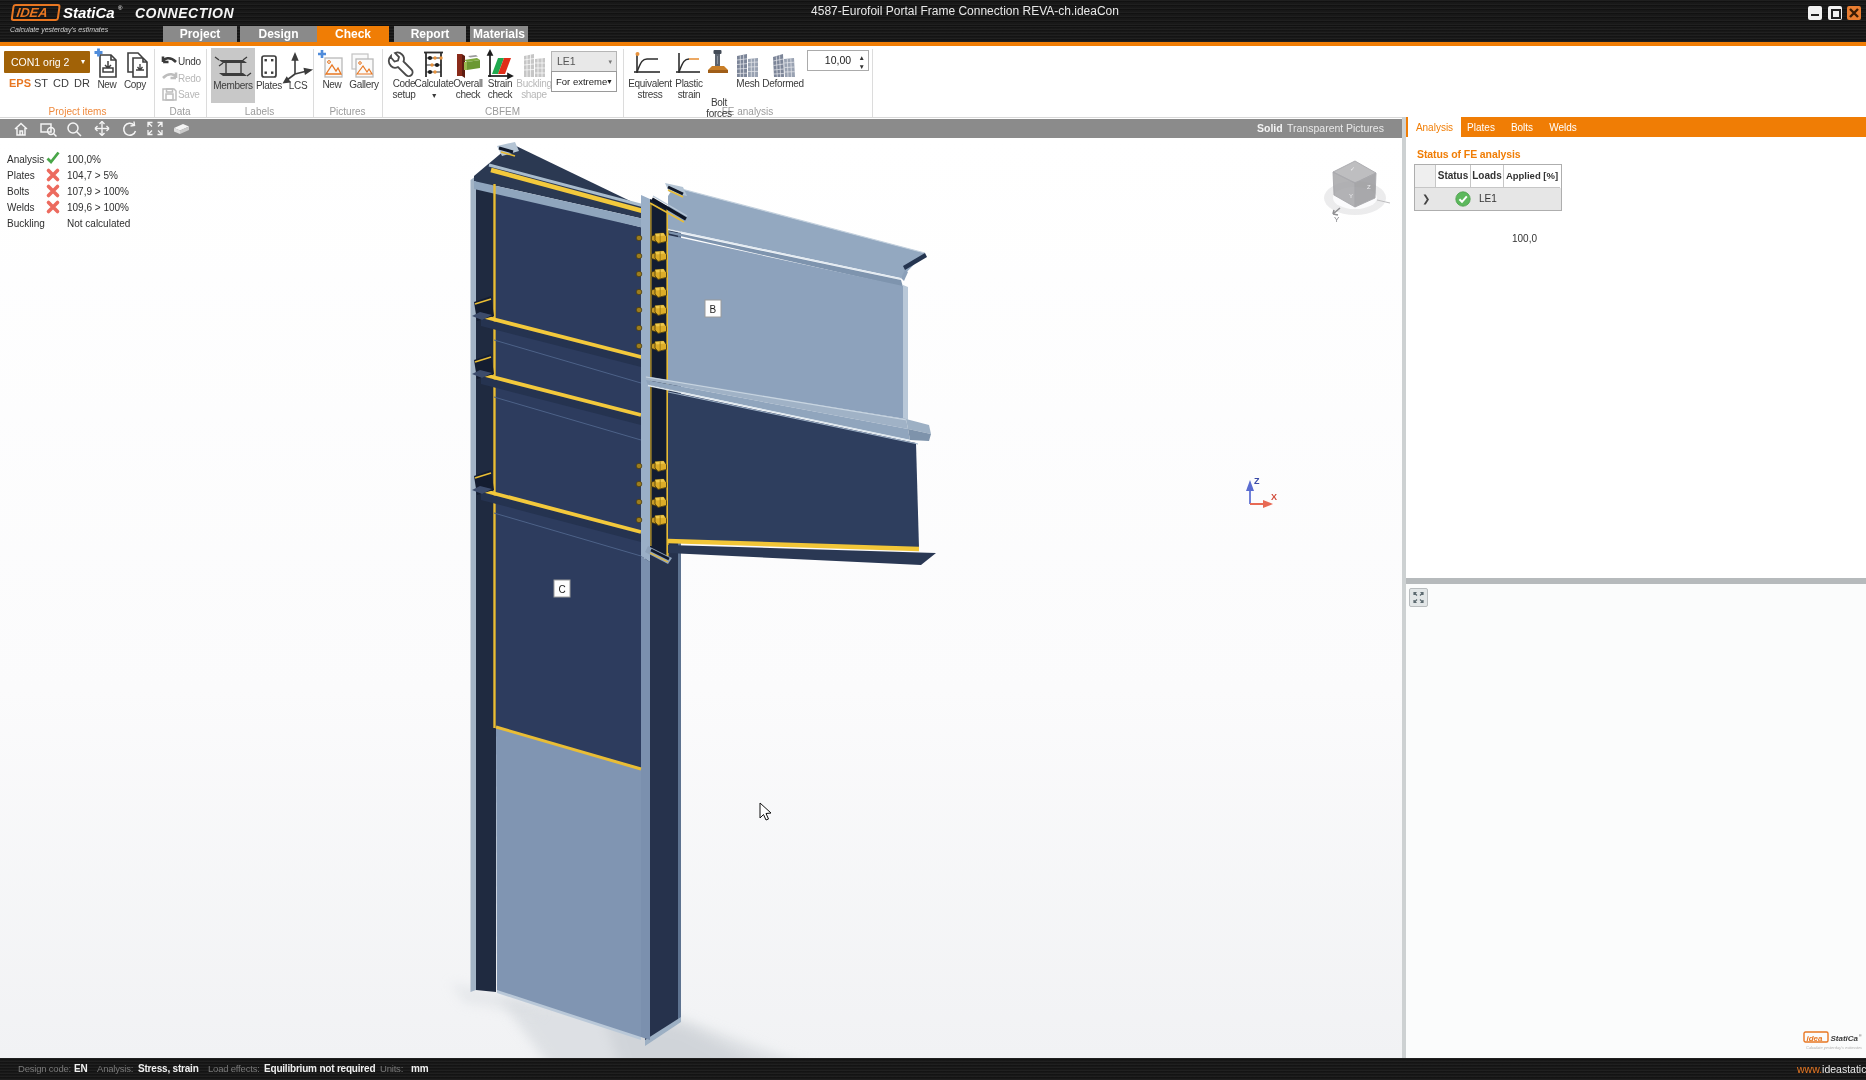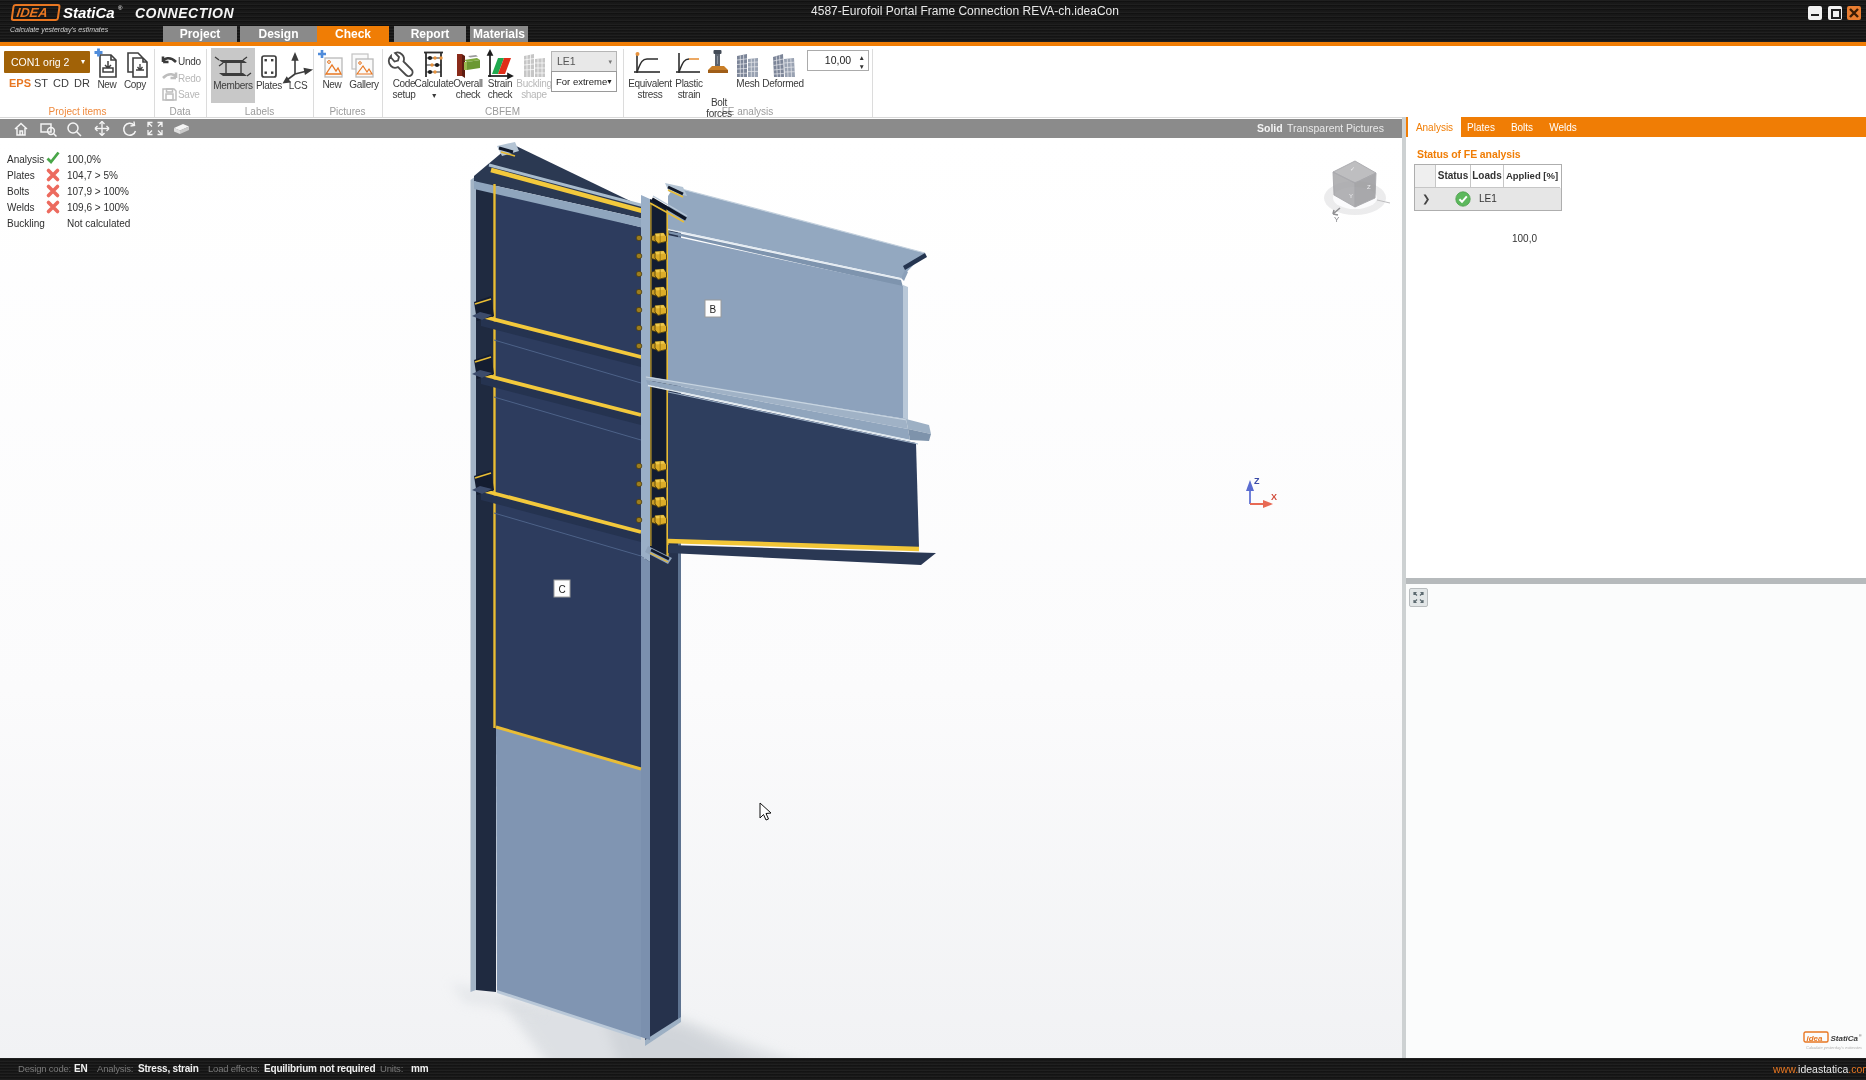--- a/index.html
+++ b/index.html
@@ -599,14 +599,14 @@
 
 <div id="statusbar" class="abs">
   <div class="abs sgrey" style="left:18px;top:5px;">Design code:</div>
   <div class="abs swhite" style="left:74px;top:5px;">EN</div>
   <div class="abs sgrey" style="left:97px;top:5px;">Analysis:</div>
   <div class="abs swhite" style="left:138px;top:5px;">Stress, strain</div>
   <div class="abs sgrey" style="left:208px;top:5px;">Load effects:</div>
   <div class="abs swhite" style="left:264px;top:5px;">Equilibrium not required</div>
   <div class="abs sgrey" style="left:380px;top:5px;">Units:</div>
   <div class="abs swhite" style="left:411px;top:5px;">mm</div>
-  <div class="abs" style="left:1773px;top:5px;font-size:10.5px;"><span style="color:#e87722;">www.</span><span style="color:#e9e9e9;">ideastatica</span><span style="color:#e87722;">.com</span></div>
+  <div class="abs" style="left:1773px;top:5px;font-size:10.5px;"><span style="color:#e87722;margin-left:24px;">www.</span><span style="color:#e9e9e9;">ideastatica</span><span style="color:#e87722;">.com</span></div>
 </div>
 
 </body></html>

